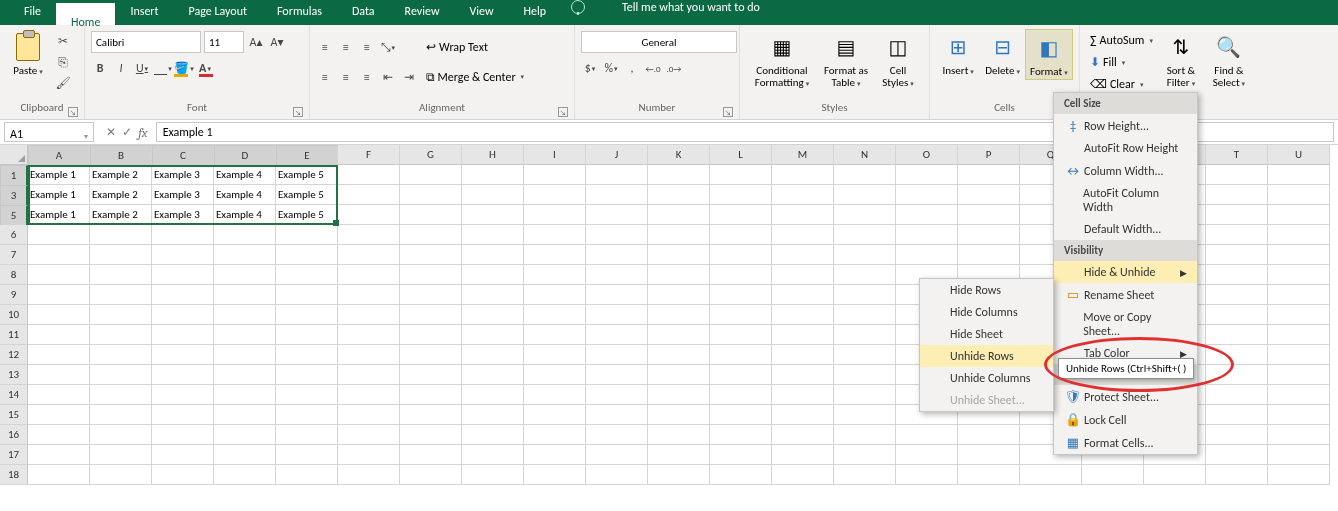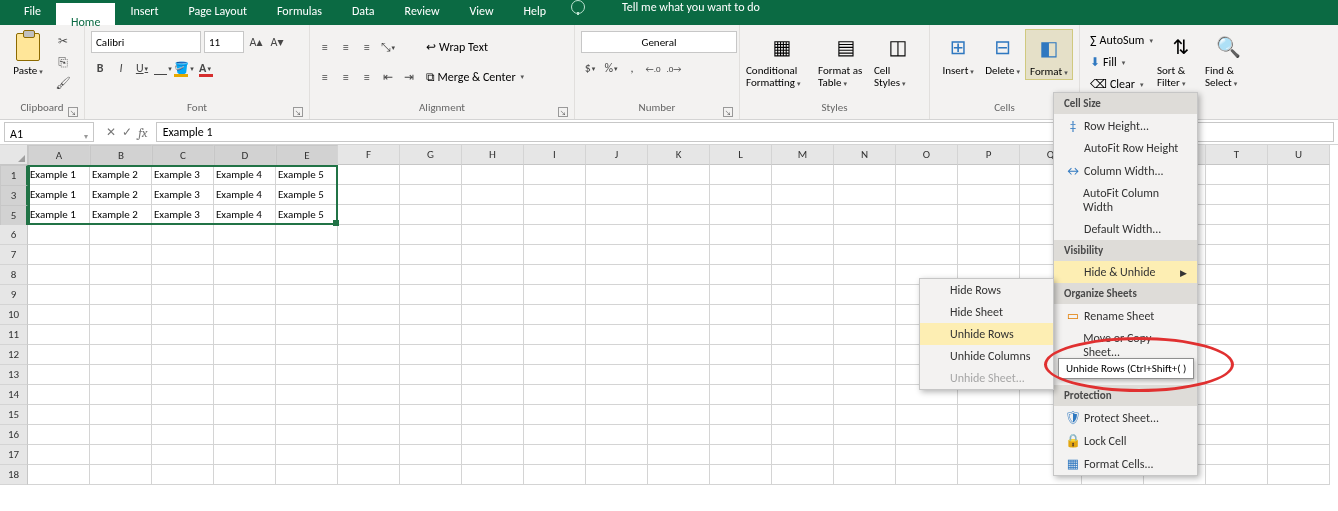--- a/index.html
+++ b/index.html
@@ -15,21 +15,21 @@
 .tellme-wrap .bulb:after{ content:""; position:absolute; bottom:-2px; left:5px; width:2px; height:3px; background:#bde3d1;}
 
 
 .ribbon { display:flex; height:95px; background:#f3f2f1; border-bottom:1px solid #d4d4d4; }
 .rgroup { border-right:1px solid #e1dfdd; display:flex; flex-direction:column; padding:4px 6px 0 6px; }
 .rgroup .body { flex:1; display:flex; align-items:flex-start; }
 .rgroup .label { height:18px; text-align:center; color:#666; font-size:11px; margin-top:2px; position:relative;}
 .rgroup .label .dlg { position:absolute; right:0; bottom:2px; width:10px; height:10px; border:1px solid #999; display:flex; justify-content:center; align-items:center; font-size:7px;}
 .vbtn { display:flex; flex-direction:column; align-items:center; width:56px; cursor:pointer; padding-top:2px; }
 .vbtn .ic { width:32px; height:32px; display:flex; justify-content:center; align-items:center; font-size:20px;}
-.vbtn .txt { font-size:11px; text-align:left; line-height:12px; margin-top:2px; }
+.vbtn .txt { font-size:11px; text-align:center; line-height:12px; margin-top:2px; }
 .row { display:flex; align-items:center; height:22px; gap:3px; }
 .col { display:flex; flex-direction:column; justify-content:space-evenly; height:66px; margin-left:4px;}
 .sel { border:1px solid #c7c7c7; background:#fff; height:22px; font-size:11px; padding:0 4px; }
 .sel.font { width:110px; }
 .sel.size { width:40px; }
 .sel.numfmt { width:156px;text-align:center; }
 .sq { width:18px; height:18px; display:flex; justify-content:center; align-items:center; cursor:pointer; font-size:12px; color:#474747; }
 .sq.drop:after { content:"▾"; font-size:7px; margin-left:1px;}
 .wide { padding:0 4px; display:flex; align-items:center; gap:3px; font-size:12px; height:22px; cursor:pointer;}
 
@@ -700,21 +700,20 @@
   <div class="mi">
       <span class="mic"></span>
       <span>Default Width...</span>
     </div>
   <div class="hdr">Visibility</div>
   <div class="mi hl">
       <span class="mic"></span>
       <span>Hide &amp; Unhide</span>
       <span class="arr">▶</span>
     </div>
-  <div class="hdr">Organize Sheets</div>
   <div class="mi">
       <span class="mic" style="color:#e07b00">▭</span>
       <span>Rename Sheet</span>
     </div>
   <div class="mi">
       <span class="mic"></span>
       <span>Move or Copy Sheet...</span>
     </div>
   <div class="mi">
       <span class="mic"></span>
@@ -736,20 +735,24 @@
     </div>
 </div>
 
 <div class="menu" style="left:919px;top:278px;width:135px">
   <div class="mi">
       <span class="mic"></span>
       <span>Hide Rows</span>
     </div>
   <div class="mi">
       <span class="mic"></span>
+      <span>Hide Columns</span>
+    </div>
+  <div class="mi">
+      <span class="mic"></span>
       <span>Hide Sheet</span>
     </div>
   <div class="mi hl">
       <span class="mic"></span>
       <span>Unhide Rows</span>
     </div>
   <div class="mi">
       <span class="mic"></span>
       <span>Unhide Columns</span>
     </div>

